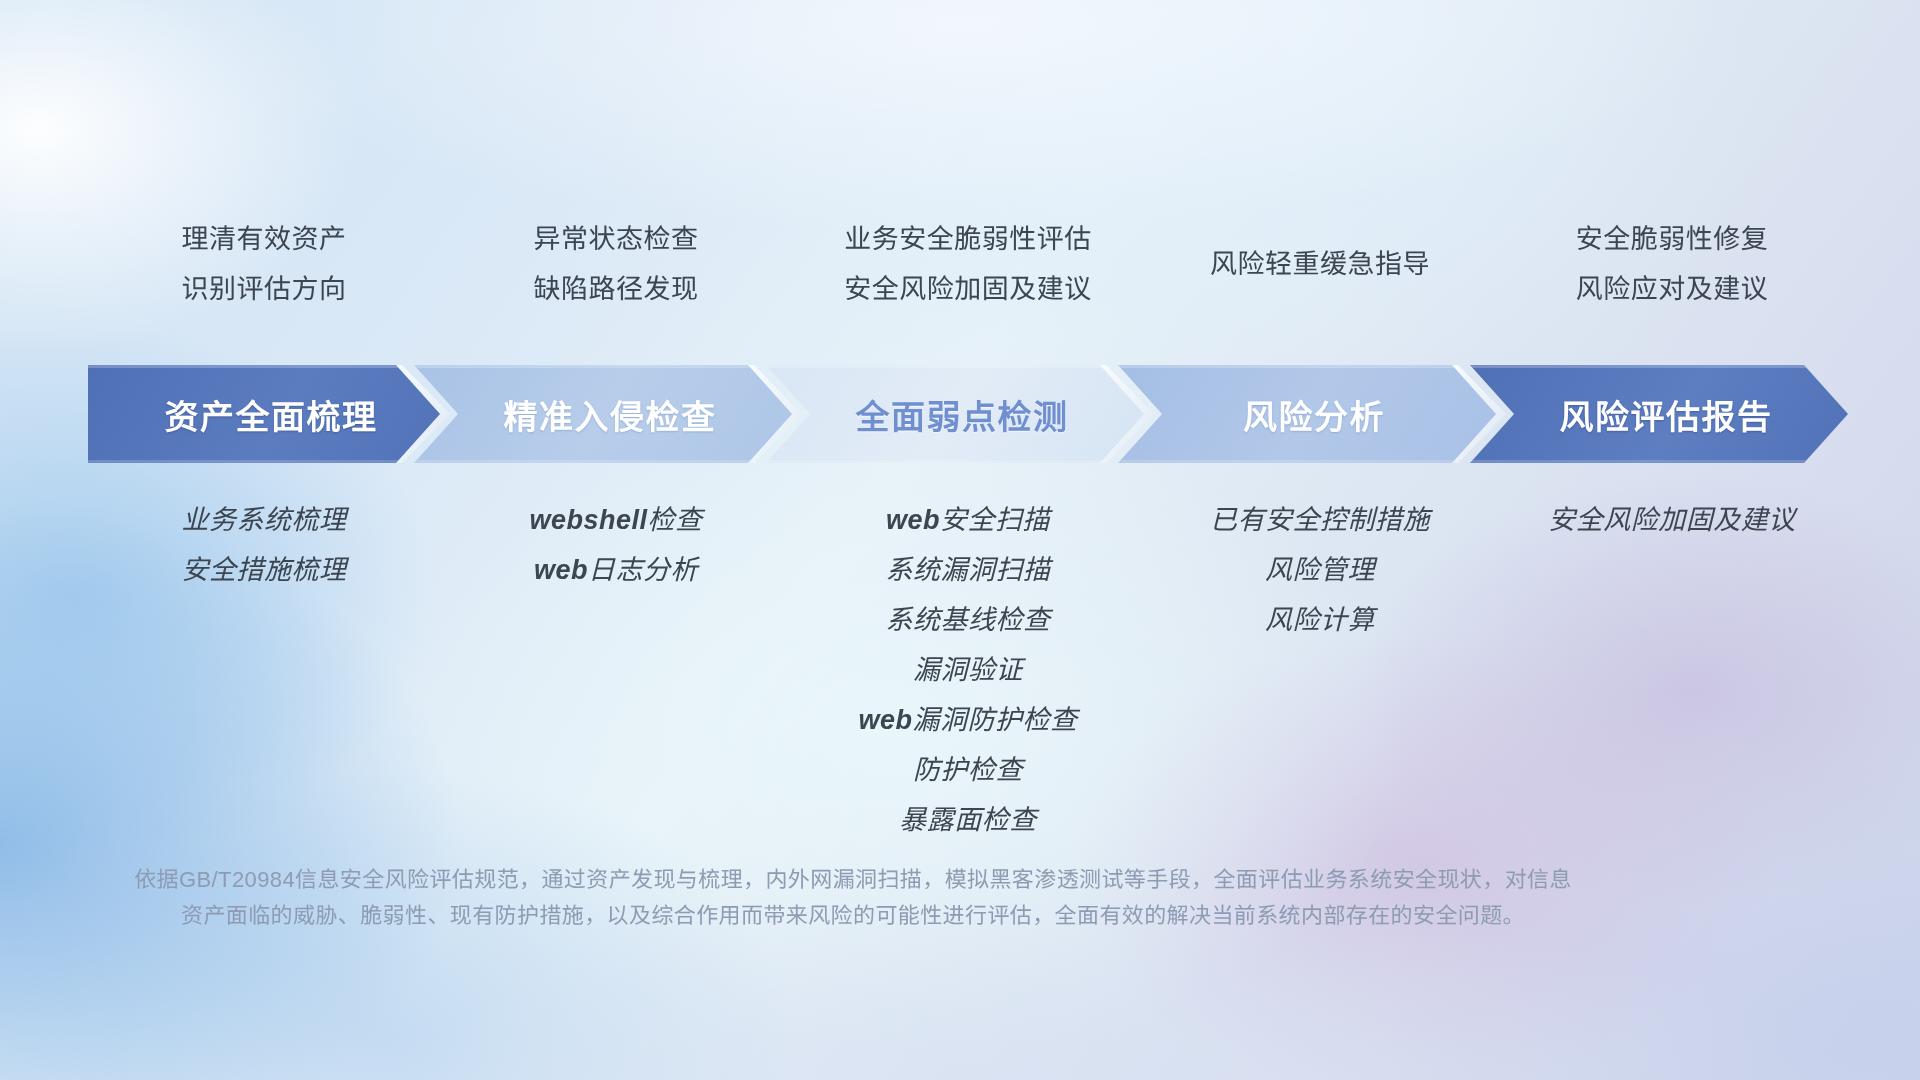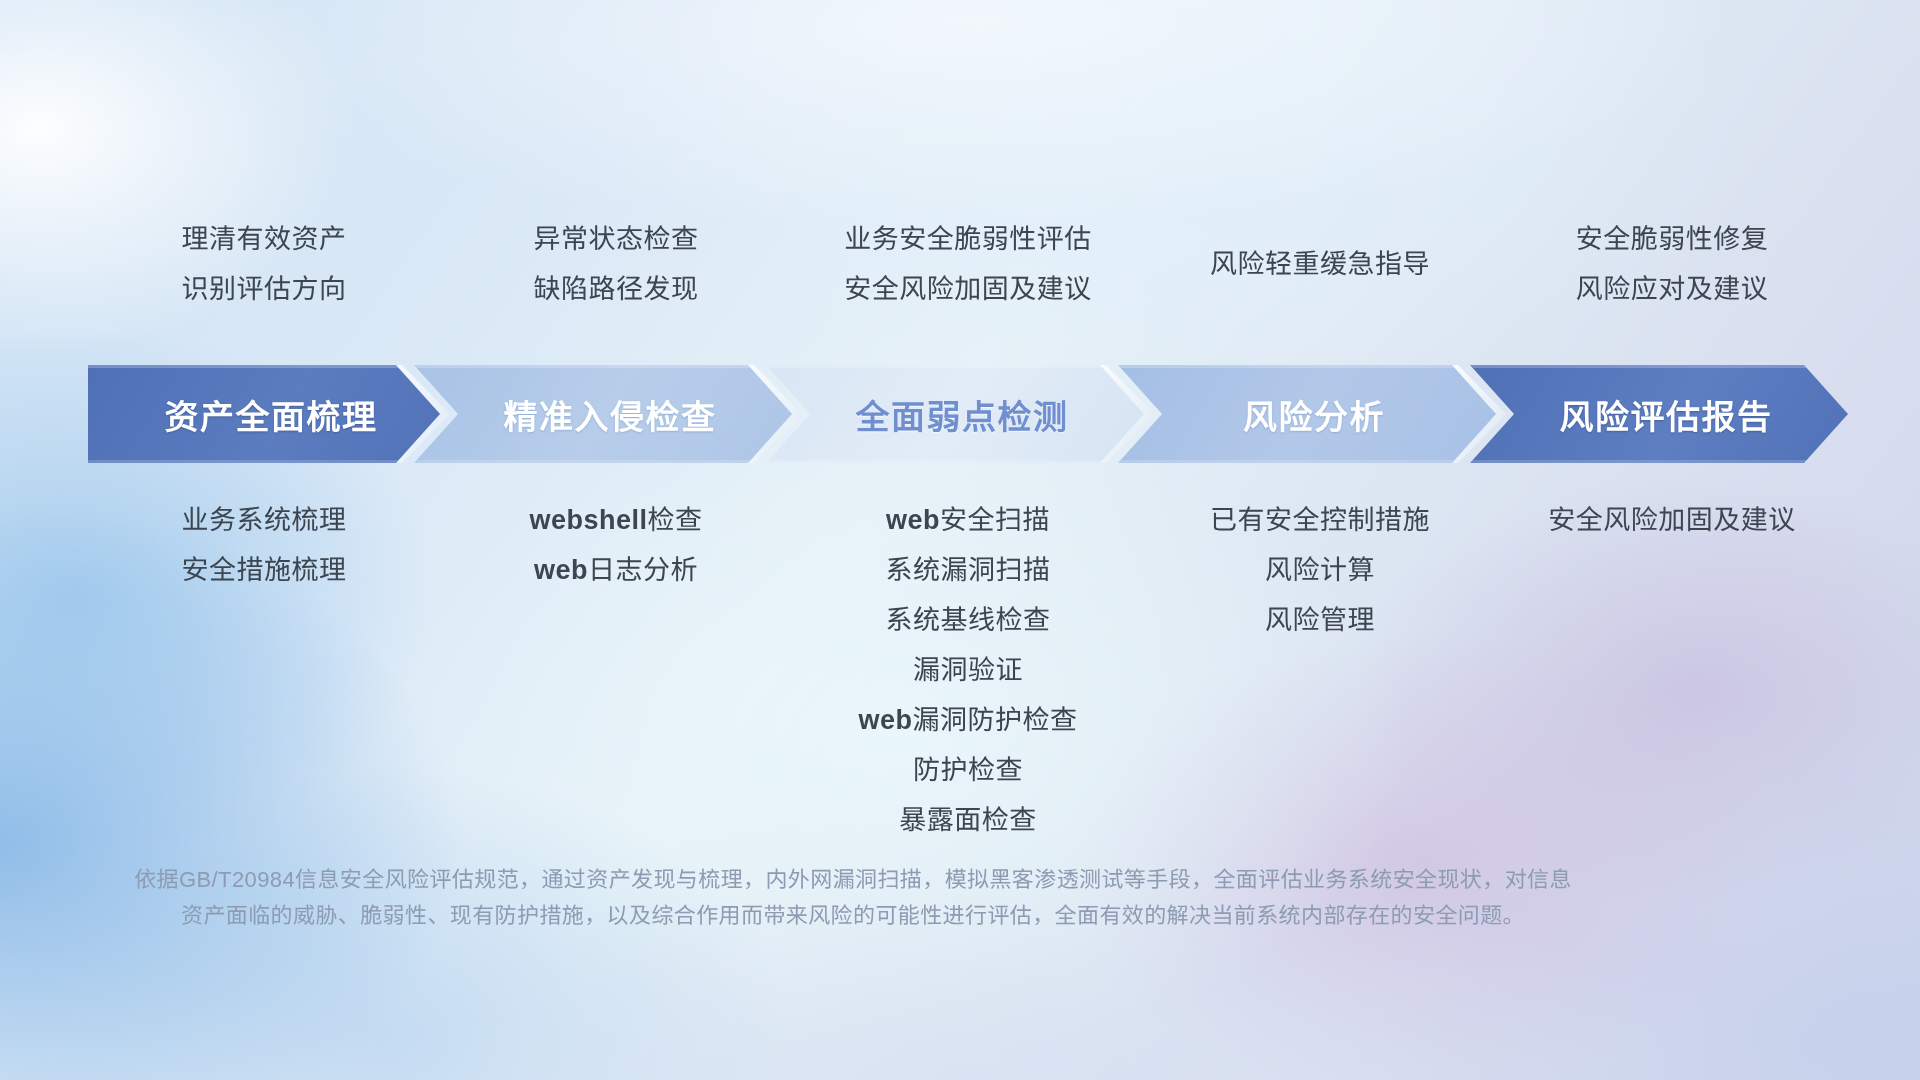--- a/index.html
+++ b/index.html
@@ -136,20 +136,21 @@
     height: 98px;
     width: 58px;
     background: linear-gradient(120deg, rgba(255,255,255,0.85), rgba(222,233,246,0.75));
     clip-path: polygon(0 0, 48px 50%, 0 100%, 10px 100%, 58px 50%, 10px 0);
   }
 
   
   .bottom-lists {
     top: 495px;
     align-items: start;
+    font-style: italic;
   }
   .item {
     font-size: 27px;
     line-height: 50px;
     color: #3c4550;
     letter-spacing: 0.5px;
     white-space: nowrap;
   }
   .item .en { font-weight: bold; }
 
@@ -235,22 +236,22 @@
       <div class="item"><span>系统漏洞扫描</span></div>
       <div class="item"><span>系统基线检查</span></div>
       <div class="item"><span>漏洞验证</span></div>
       <div class="item"><span><span class="en">web</span>漏洞防护检查</span></div>
       <div class="item"><span>防护检查</span></div>
       <div class="item"><span>暴露面检查</span></div>
     </div>
 
     <div class="col col-4">
       <div class="item"><span>已有安全控制措施</span></div>
+      <div class="item"><span>风险管理</span></div>
       <div class="item"><span>风险计算</span></div>
-      <div class="item"><span>风险管理</span></div>
     </div>
 
     <div class="col col-5">
       <div class="item"><span>安全风险加固及建议</span></div>
     </div>
   </div>
 
   <div class="footer">
     <div>依据GB/T20984信息安全风险评估规范，通过资产发现与梳理，内外网漏洞扫描，模拟黑客渗透测试等手段，全面评估业务系统安全现状，对信息</div>
     <div>资产面临的威胁、脆弱性、现有防护措施，以及综合作用而带来风险的可能性进行评估，全面有效的解决当前系统内部存在的安全问题。</div>

